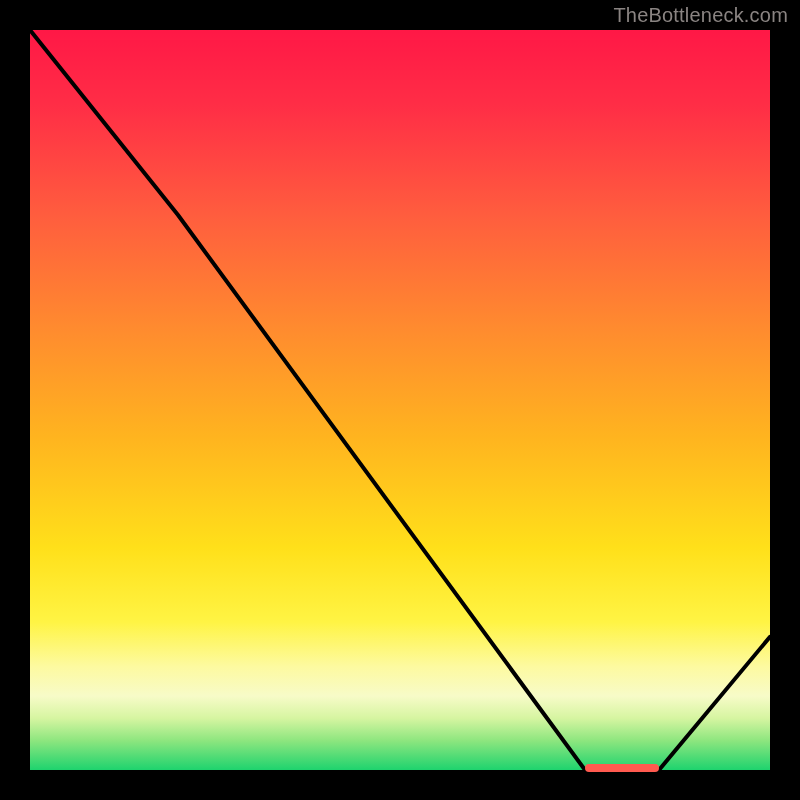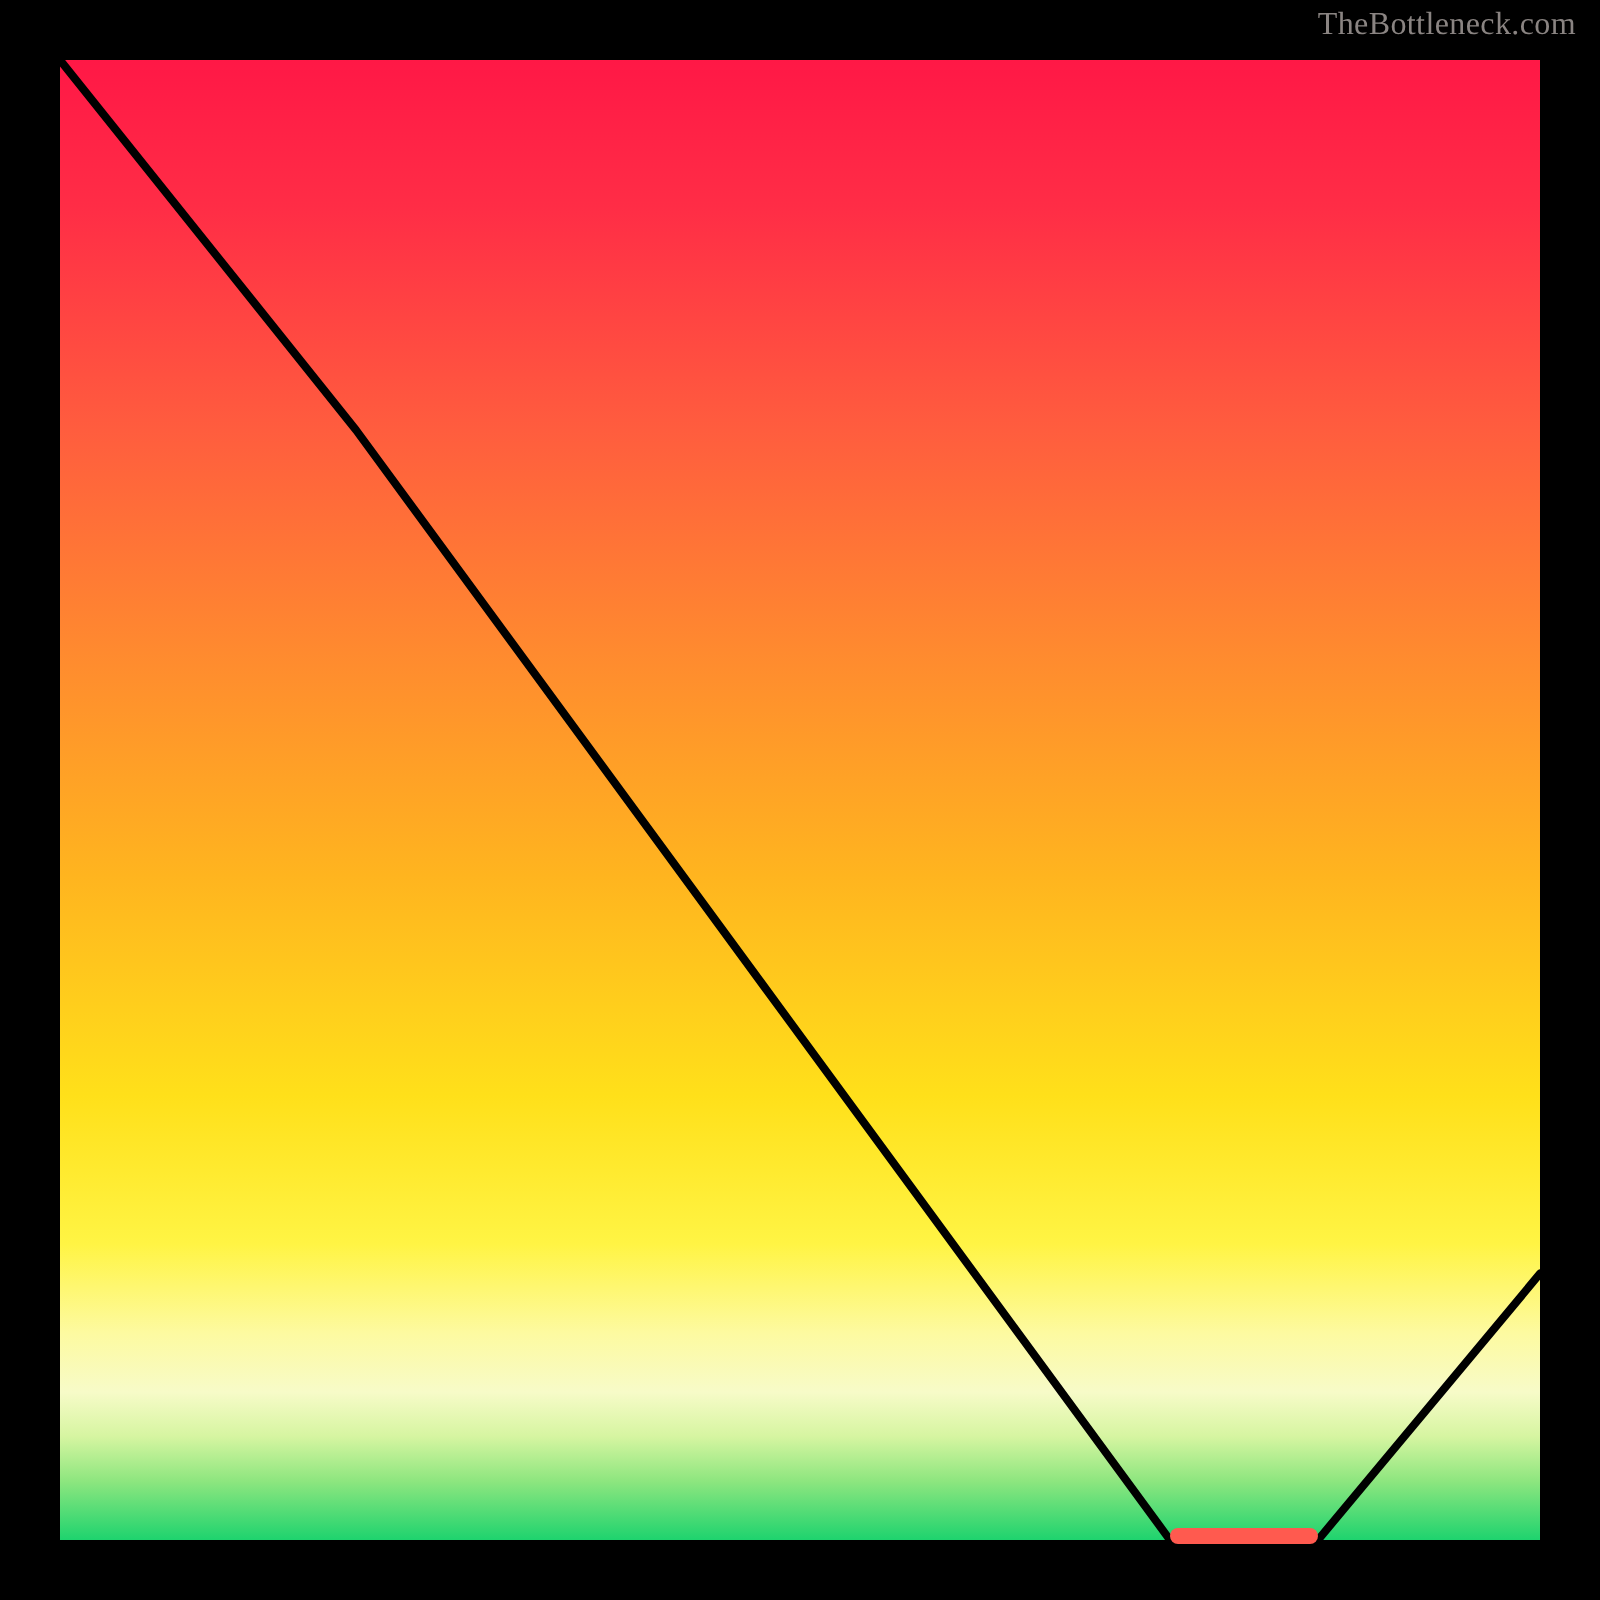--- a/index.html
+++ b/index.html
@@ -41,22 +41,22 @@
     position: absolute;
     left: 0;
     top: 0;
     width: 740px;
     height: 740px;
   }
   .watermark {
     position: absolute;
     top: 4px;
     right: 12px;
-    font-family: Liberation Serif, serif;
-    font-size: 16px;
+    font-family: Liberation Sans, sans-serif;
+    font-size: 20px;
     color: #8a8482;
     letter-spacing: 0.2px;
     user-select: none;
   }
   .marker {
     position: absolute;
     height: 8px;
     border-radius: 4px;
     background: #ff5a4f;
   }

